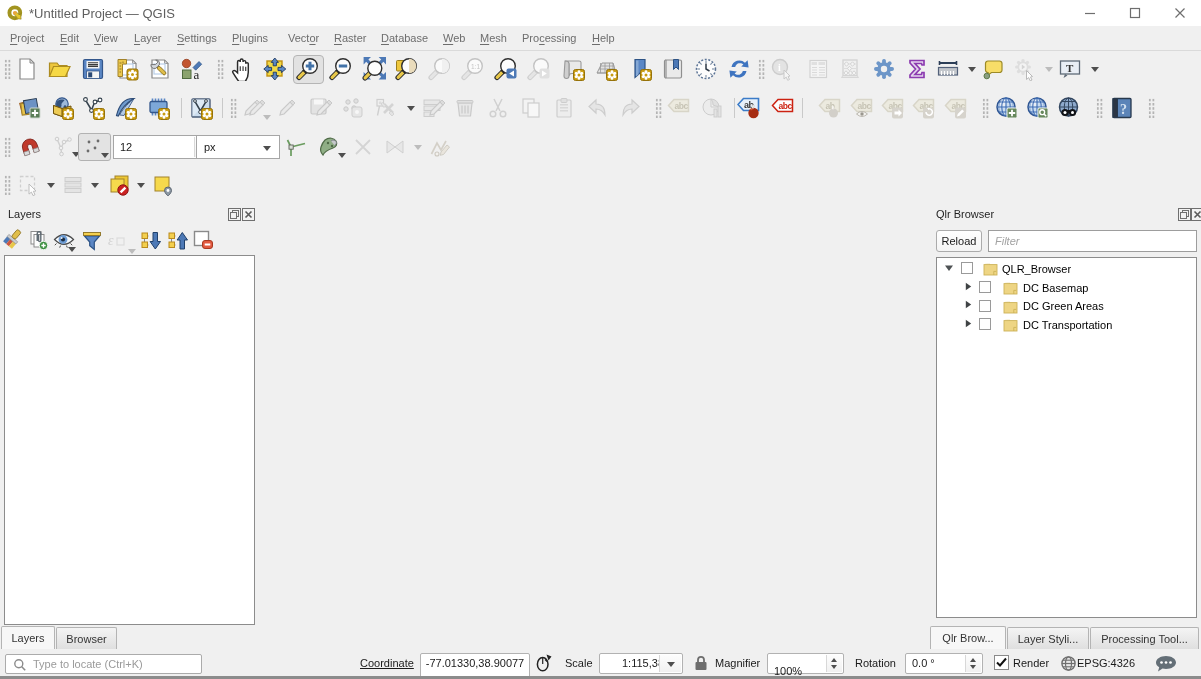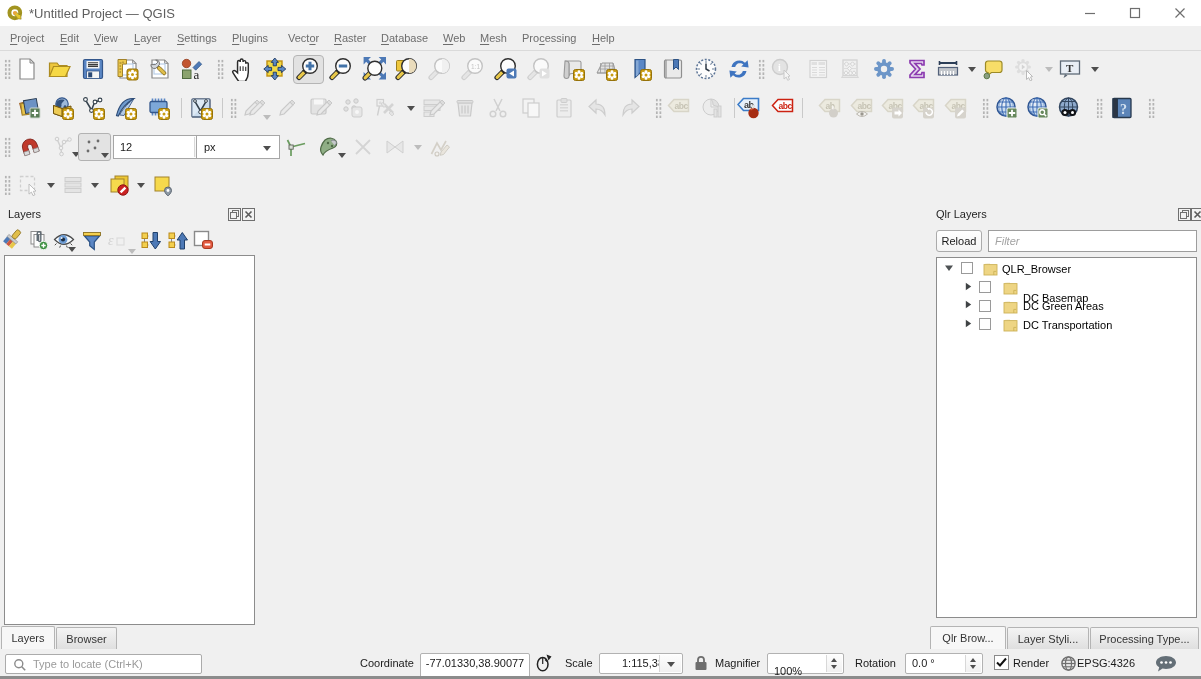--- a/index.html
+++ b/index.html
@@ -829,21 +829,21 @@
           </g>
         </svg></div>
     <div class="abs tree-box" style="left:4px;top:55px;width:251px;height:370px;"></div>
   </div>
 
   <div class="abs tab active" style="left:1px;top:626px;width:54px;height:23px;">Layers</div>
   <div class="abs tab" style="left:56px;top:627px;width:61px;">Browser</div>
 
 
   <div class="abs" id="rightdock" style="left:930px;top:200px;width:271px;height:450px;">
-    <div class="abs dock-title" style="left:6px;top:8px;">Qlr Layers</div>
+    <div class="abs dock-title" style="left:6px;top:8px;">Qlr Browser</div>
     <svg class="abs" style="left:248px;top:8px" width="13" height="13" viewBox="0 0 13 13">
         <rect x="0.5" y="0.5" width="12" height="12" fill="#f2f2f2" stroke="#6f6f6f"></rect>
         <rect x="4.5" y="2.5" width="6" height="6" fill="none" stroke="#6f6f6f"></rect>
         <rect x="2.5" y="4.5" width="6" height="6" fill="#f2f2f2" stroke="#6f6f6f"></rect>
       </svg>
     <svg class="abs" style="left:261px;top:8px" width="13" height="13" viewBox="0 0 13 13">
         <rect x="0.5" y="0.5" width="12" height="12" fill="#f2f2f2" stroke="#6f6f6f"></rect>
         <path d="M3.5 3.5 L9.5 9.5 M9.5 3.5 L3.5 9.5" stroke="#5a5a5a" stroke-width="1.6"></path>
       </svg>
     <div class="abs" style="left:6px;top:30px;width:46px;height:22px;background:linear-gradient(#fefefe,#f4f4f4);border:1px solid #ababab;border-radius:3px;text-align:center;font-size:11px;color:#1a1a1a;line-height:20px;">Reload</div>
@@ -861,21 +861,21 @@
       <div class="treerow" style="left:65px;top:5px;">QLR_Browser</div>
       <svg class="abs" style="left:28px;top:24px" width="7" height="9" viewBox="0 0 7 9">
           <path d="M0.8 0.8 l5.4 3.7 -5.4 3.7 z" fill="#3f4345"></path>
         </svg>
       <div class="cb" style="left:42px;top:23px;"></div>
       <svg class="abs" style="left:66px;top:22.0px" width="15" height="15" viewBox="0 0 15 15">
           <path d="M1 2.5 h4.8 l1 1.8 V2.8 z" fill="#dfc05e"></path>
           <rect x="1" y="3.6" width="13" height="10.4" fill="#eed584" stroke="#cdb258" stroke-width="0.9"></rect>
           <path d="M10.8 14 v-3.6 h2.4" fill="none" stroke="#cdb258" stroke-width="0.9"></path>
         </svg>
-      <div class="treerow" style="left:86px;top:24px;margin-top:10px;">DC Basemap</div>
+      <div class="treerow" style="left:86px;top:24px;">DC Basemap</div>
       <svg class="abs" style="left:28px;top:42px" width="7" height="9" viewBox="0 0 7 9">
           <path d="M0.8 0.8 l5.4 3.7 -5.4 3.7 z" fill="#3f4345"></path>
         </svg>
       <div class="cb" style="left:42px;top:42px;"></div>
       <svg class="abs" style="left:66px;top:40.5px" width="15" height="15" viewBox="0 0 15 15">
           <path d="M1 2.5 h4.8 l1 1.8 V2.8 z" fill="#dfc05e"></path>
           <rect x="1" y="3.6" width="13" height="10.4" fill="#eed584" stroke="#cdb258" stroke-width="0.9"></rect>
           <path d="M10.8 14 v-3.6 h2.4" fill="none" stroke="#cdb258" stroke-width="0.9"></path>
         </svg>
       <div class="treerow" style="left:86px;top:42px;">DC Green Areas</div>
@@ -887,31 +887,31 @@
           <path d="M1 2.5 h4.8 l1 1.8 V2.8 z" fill="#dfc05e"></path>
           <rect x="1" y="3.6" width="13" height="10.4" fill="#eed584" stroke="#cdb258" stroke-width="0.9"></rect>
           <path d="M10.8 14 v-3.6 h2.4" fill="none" stroke="#cdb258" stroke-width="0.9"></path>
         </svg>
       <div class="treerow" style="left:86px;top:61px;">DC Transportation</div>
     </div>
   </div>
 
   <div class="abs tab active" style="left:930px;top:626px;width:76px;height:23px;">Qlr Brow...</div>
   <div class="abs tab" style="left:1007px;top:627px;width:82px;">Layer Styli...</div>
-  <div class="abs tab" style="left:1090px;top:627px;width:109px;">Processing Type...</div>
+  <div class="abs tab" style="left:1090px;top:627px;width:109px;">Processing Tool...</div>
 
   <div class="abs" id="statusbar">
     <div class="field" style="left:5px;top:4px;width:197px;height:20px;border-radius:2px;border-color:#ababab;">
       <svg class="abs" style="left:7px;top:3px" width="14" height="14" viewBox="0 0 14 14">
           <circle cx="5.8" cy="5.8" r="4" fill="none" stroke="#8b8b8b" stroke-width="1.4"></circle>
           <line x1="8.8" y1="8.8" x2="12.2" y2="12.2" stroke="#8b8b8b" stroke-width="1.6"></line>
         </svg>
       <span class="abs" style="left:27px;top:3px;color:#9a9a9a;">Type to locate (Ctrl+K)</span>
     </div>
-    <span class="abs" style="left:360px;top:7px;">Coordinate</span>
+    <span class="abs" style="left:360px;top:7px;text-decoration:underline;">Coordinate</span>
     <div class="field" style="left:420px;top:3px;width:110px;height:29px;text-align:center;line-height:19px;">-77.01330,38.90077</div>
     <svg class="abs" style="left:534px;top:3px" width="20" height="20" viewBox="0 0 20 20">
       <ellipse cx="8.7" cy="11.2" rx="5.3" ry="6.6" fill="none" stroke="#222" stroke-width="1.5"></ellipse>
       <line x1="8.7" y1="4.6" x2="8.7" y2="11" stroke="#222" stroke-width="1.2"></line>
       <path d="M12.5 1.5 l5 2 -3 4 z" fill="#222"></path>
       <line x1="11" y1="6.5" x2="13" y2="8.5" stroke="#222" stroke-width="1.1"></line>
     </svg>
     <span class="abs" style="left:565px;top:7px;">Scale</span>
     <div class="field" style="left:599px;top:3px;width:84px;height:21px;">
       <span class="abs" style="left:22px;top:3px;">1:115,388</span>

